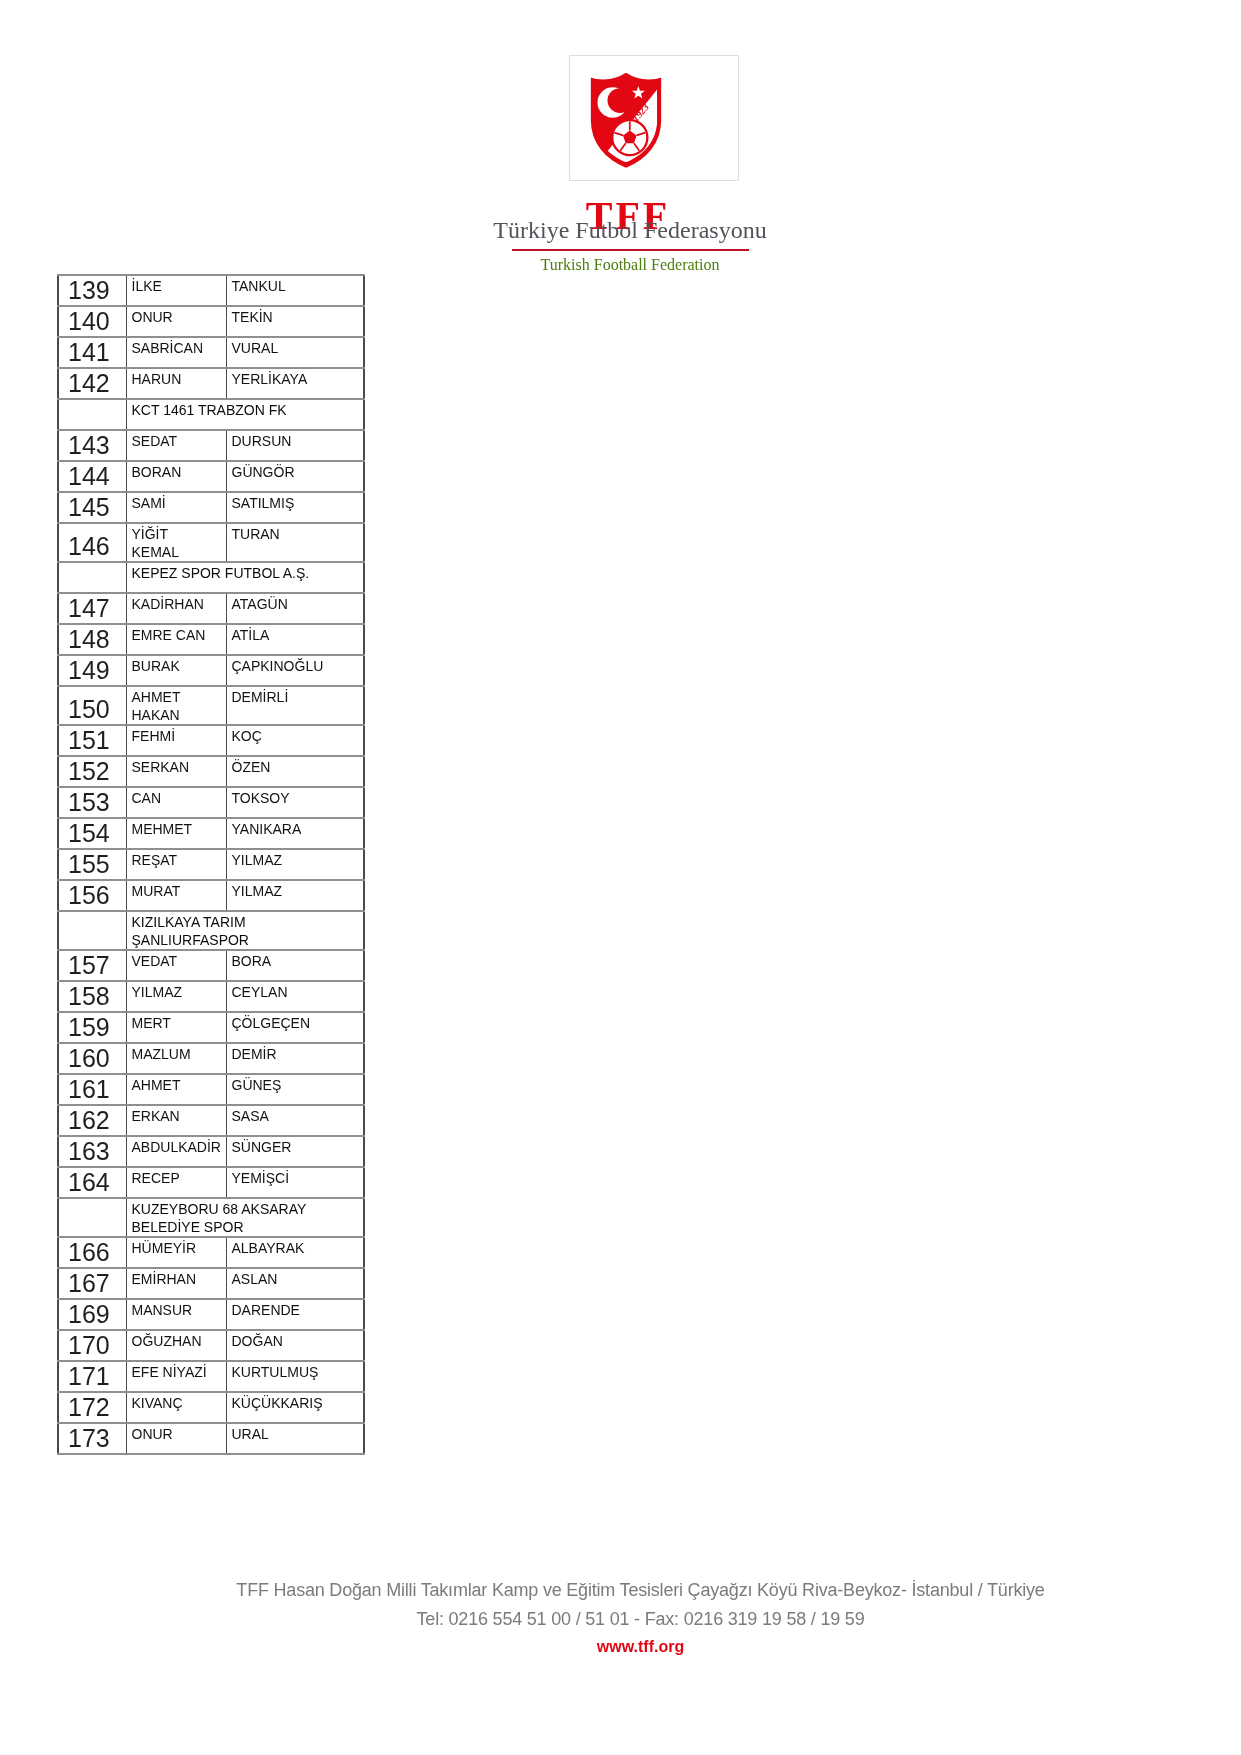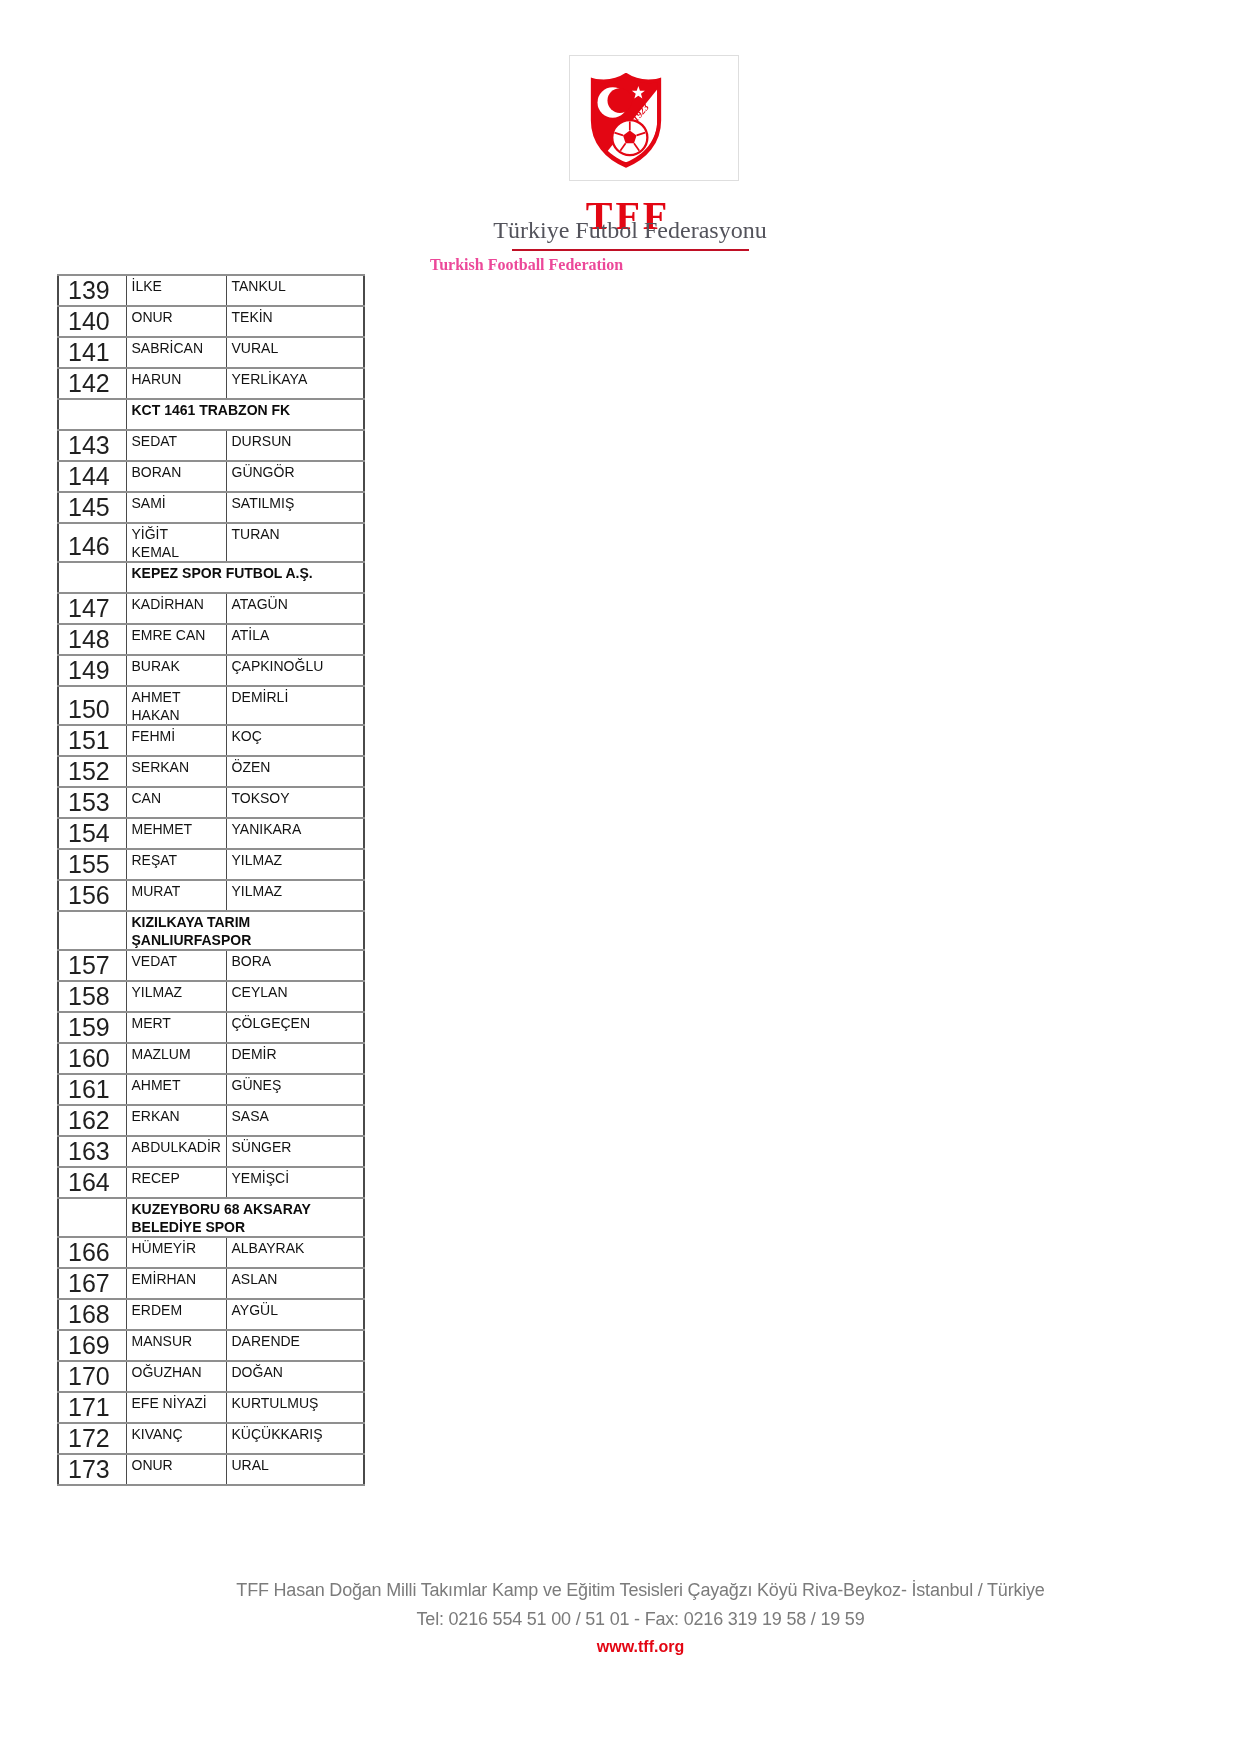--- a/index.html
+++ b/index.html
@@ -9,38 +9,38 @@
   
   .crest-frame{position:absolute;left:569px;top:55px;width:168px;height:124px;
                border:1px solid #dedede;}
   .crest-svg{position:absolute;left:588px;top:73px;width:76px;height:95px;}
   .tff-acronym{position:absolute;left:428px;top:178px;width:400px;text-align:center;
                font-family:"Liberation Serif",serif;font-weight:bold;font-size:40px;
                letter-spacing:3px;color:#e30613;margin-top:14px;}
   .org-tr{position:absolute;left:430px;top:217px;width:400px;text-align:center;
           font-family:Liberation Serif, serif;font-size:24px;color:#53535b;}
   .red-rule{position:absolute;left:512px;top:249px;width:237px;height:2px;background:#c01025;}
-  .org-en{position:absolute;left:430px;top:256px;width:400px;
-          font-family:"Liberation Serif",serif;font-weight:bold;font-size:16px;color:#ec4899;}
+  .org-en{position:absolute;left:430px;top:256px;width:400px;text-align:center;
+          font-family:"Liberation Serif",serif;font-weight:normal;font-size:16px;color:#4d7c0f;}
 
   
   table.roster{position:absolute;left:57px;top:274px;width:306px;
                border-collapse:collapse;table-layout:fixed;
                border:2px solid #4a4a4a;}
   table.roster td{border-left:1px solid #4a4a4a;border-right:1px solid #4a4a4a;
                   border-top:2px solid #8f8f8f;border-bottom:2px solid #8f8f8f;
                   overflow:hidden;}
   table.roster tr{height:31px;}
   col.c-num{width:68px;} col.c-first{width:100px;} col.c-last{width:138px;}
   td.cell-num{vertical-align:bottom;padding:0 0 2px 9px;
               font-size:25px;line-height:0.95;color:#1f1f1f;}
   td.cell-first,td.cell-last{vertical-align:top;padding:2px 3px 0 5px;
               font-size:14px;line-height:1.25;color:#121212;white-space:pre-line;}
   td.cell-section{vertical-align:top;padding:2px 3px 0 5px;
-              font-size:14px;line-height:1.25;color:#0c0c0c;font-weight:bold;white-space:pre-line;}
+              font-size:14px;line-height:1.25;color:#0c0c0c;font-weight:normal;white-space:pre-line;}
 
   
   .footer{position:absolute;left:20px;top:1580px;width:1241px;text-align:center;}
   .footer-address{font-size:18px;color:#7b7b7b;letter-spacing:-0.2px;}
   .footer-phone{font-size:18px;color:#7b7b7b;margin-top:8px;letter-spacing:-0.2px;}
   .footer-web{display:inline-block;margin-top:8px;font-size:16px;font-weight:bold;
               color:#e30613;text-decoration:none;}
 </style>
 </head>
 <body>
@@ -241,25 +241,20 @@
           <td class="cell-num">166</td>
           <td class="cell-first">HÜMEYİR</td>
           <td class="cell-last">ALBAYRAK</td>
         </tr>
         <tr class="player-row">
           <td class="cell-num">167</td>
           <td class="cell-first">EMİRHAN</td>
           <td class="cell-last">ASLAN</td>
         </tr>
         <tr class="player-row">
-          <td class="cell-num">168</td>
-          <td class="cell-first">ERDEM</td>
-          <td class="cell-last">AYGÜL</td>
-        </tr>
-        <tr class="player-row">
           <td class="cell-num">169</td>
           <td class="cell-first">MANSUR</td>
           <td class="cell-last">DARENDE</td>
         </tr>
         <tr class="player-row">
           <td class="cell-num">170</td>
           <td class="cell-first">OĞUZHAN</td>
           <td class="cell-last">DOĞAN</td>
         </tr>
         <tr class="player-row">

